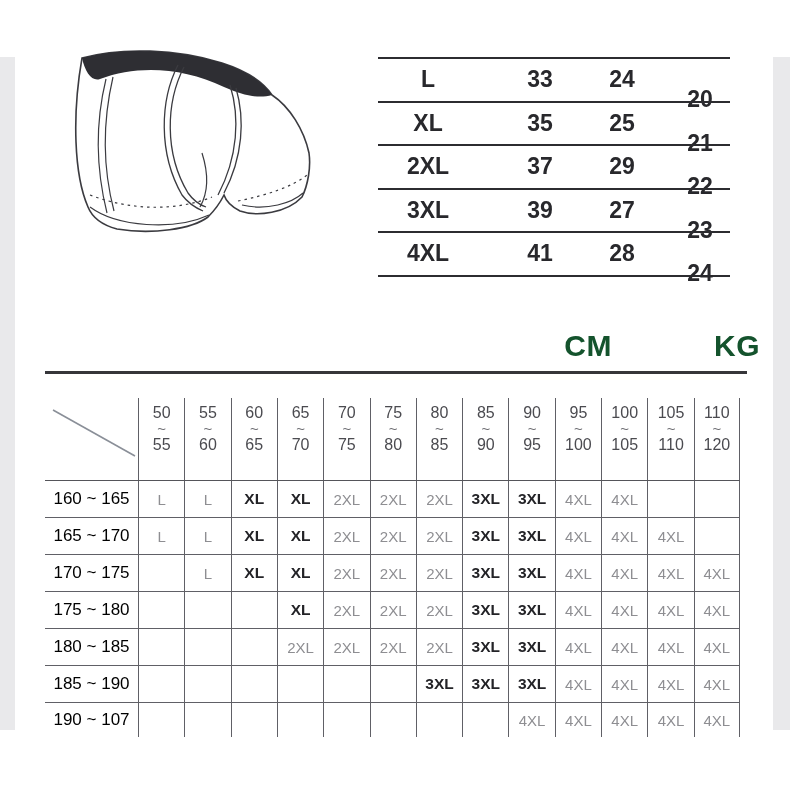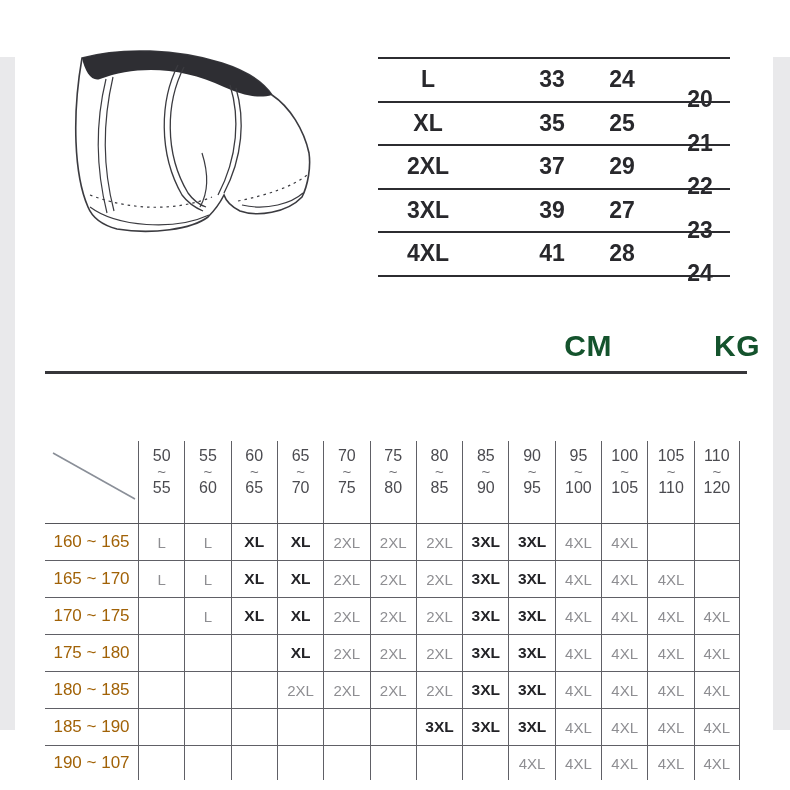--- a/index.html
+++ b/index.html
@@ -14,41 +14,41 @@
   .gutter.left{left:0;width:15px;}
   .gutter.right{right:0;width:17px;}
 
   
   #measurement-table{position:absolute;left:378px;top:57px;width:352px;}
   .m-row{position:relative;height:41.6px;border-top:2px solid #2c2c30;}
   .m-row.last{border-bottom:2px solid #2c2c30;}
   .m-cell{position:absolute;top:0;width:100px;height:41.6px;line-height:41.6px;
     text-align:center;font-size:23px;font-weight:700;color:#28282c;}
   .m-size{left:0;}
-  .m-v1{left:124px;}
+  .m-v1{left:112px;}
   .m-v2{left:194px;}
   .m-v3{left:272px;margin-top:20px;}
 
   
   .unit-label{position:absolute;top:329px;width:72px;text-align:right;
     font-size:30px;font-weight:600;color:#14532d;letter-spacing:.5px;}
   #unit-cm{left:540px;}
   #unit-kg{left:688px;}
   #thick-divider{position:absolute;left:45px;top:371px;width:702px;height:3px;background:#36363a;}
 
   
   #size-matrix{position:absolute;left:45px;top:398px;width:695px;}
   .x-row{display:grid;grid-template-columns:93px repeat(13,1fr);}
-  .x-header{height:82px;border-bottom:1.5px solid #55555a;margin-top:43px;}
+  .x-header{height:82px;border-bottom:1.5px solid #55555a;}
   .x-data{height:36px;border-bottom:1px solid #606066;}
   .x-data.last{border-bottom:none;height:34px;overflow:hidden;}
   .x-cell{border-left:1px solid #606066;display:flex;align-items:center;justify-content:center;}
   .x-cell.rightmost{border-right:1px solid #606066;}
   .x-corner{border-left:none;position:relative;}
-  .x-label{border-left:none;justify-content:center;font-size:17px;color:#a16207;white-space:nowrap;}
+  .x-label{border-left:none;justify-content:center;font-size:17px;color:#000000;white-space:nowrap;}
   .x-head-cell{flex-direction:column;padding-top:6px;align-items:center;justify-content:flex-start;
     font-size:16px;color:#4b4b50;line-height:1.15;}
   .x-head-cell .tilde{font-size:15px;line-height:.9;color:#6b6b70;}
   .x-val{font-size:15px;color:#8e8e92;}
   .x-val.bold{color:#232327;font-weight:700;font-size:15.5px;}
 
   svg{display:block;}
 </style>
 </head>
 <body>

